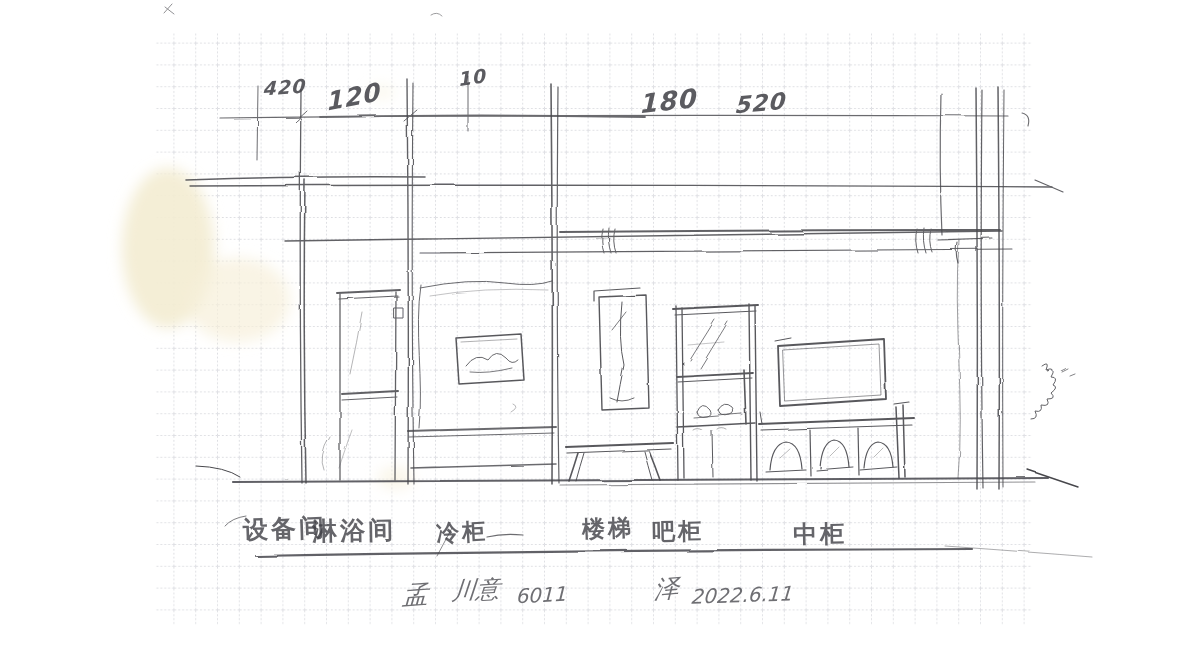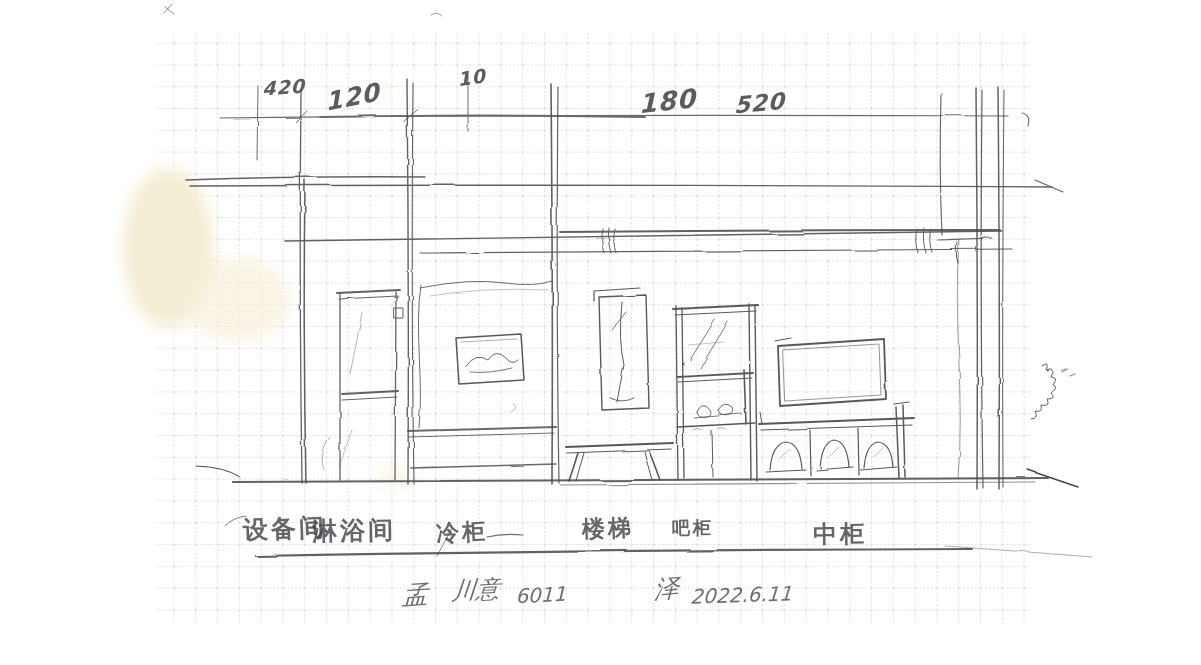--- a/index.html
+++ b/index.html
@@ -14,22 +14,22 @@
   
   .dim-420{left:264px;top:76px;font-size:19px;transform:rotate(-4deg) skewX(-8deg);}
   .dim-120{left:327px;top:82px;font-size:25px;transform:rotate(-11deg) skewX(-10deg);}
   .dim-10 {left:459px;top:66px;font-size:19px;transform:rotate(-8deg) skewX(-6deg);}
   .dim-180{left:641px;top:86px;font-size:26px;transform:rotate(-6deg) skewX(-8deg);}
   .dim-520{left:736px;top:90px;font-size:23px;transform:rotate(-5deg) skewX(-10deg);}
   .lbl-equip {left:243px;top:512px;font-size:25px;transform:rotate(-2deg);}
   .lbl-shower{left:312px;top:514px;font-size:25px;transform:rotate(-1deg);}
   .lbl-fridge{left:436px;top:517px;font-size:23px;transform:rotate(-3deg);}
   .lbl-stairs{left:582px;top:513px;font-size:23px;transform:rotate(-2deg);}
-  .lbl-bar   {left:672px;top:516px;font-size:18px;transform:rotate(-1deg);}
-  .lbl-mid   {left:793px;top:518px;font-size:24px;transform:rotate(-1deg);margin-left:20px;}
+  .lbl-bar   {left:652px;top:516px;font-size:23px;transform:rotate(-1deg);}
+  .lbl-mid   {left:793px;top:518px;font-size:24px;transform:rotate(-1deg);}
   .sig-lead{left:402px;top:578px;font-size:26px;transform:rotate(-4deg) skewX(-6deg);}
   .sig-name{left:452px;top:574px;font-size:24px;transform:rotate(-3deg) skewX(-8deg);}
   .sig-num {left:517px;top:583px;font-size:20px;transform:rotate(-3deg) skewX(-6deg);}
   .sig-mark{left:654px;top:572px;font-size:25px;transform:rotate(-5deg) skewX(-6deg);}
   .sig-date{left:692px;top:583px;font-size:20px;transform:rotate(-2deg) skewX(-8deg);}
 </style>
 </head>
 <body>
 
 <div class="canvas">

